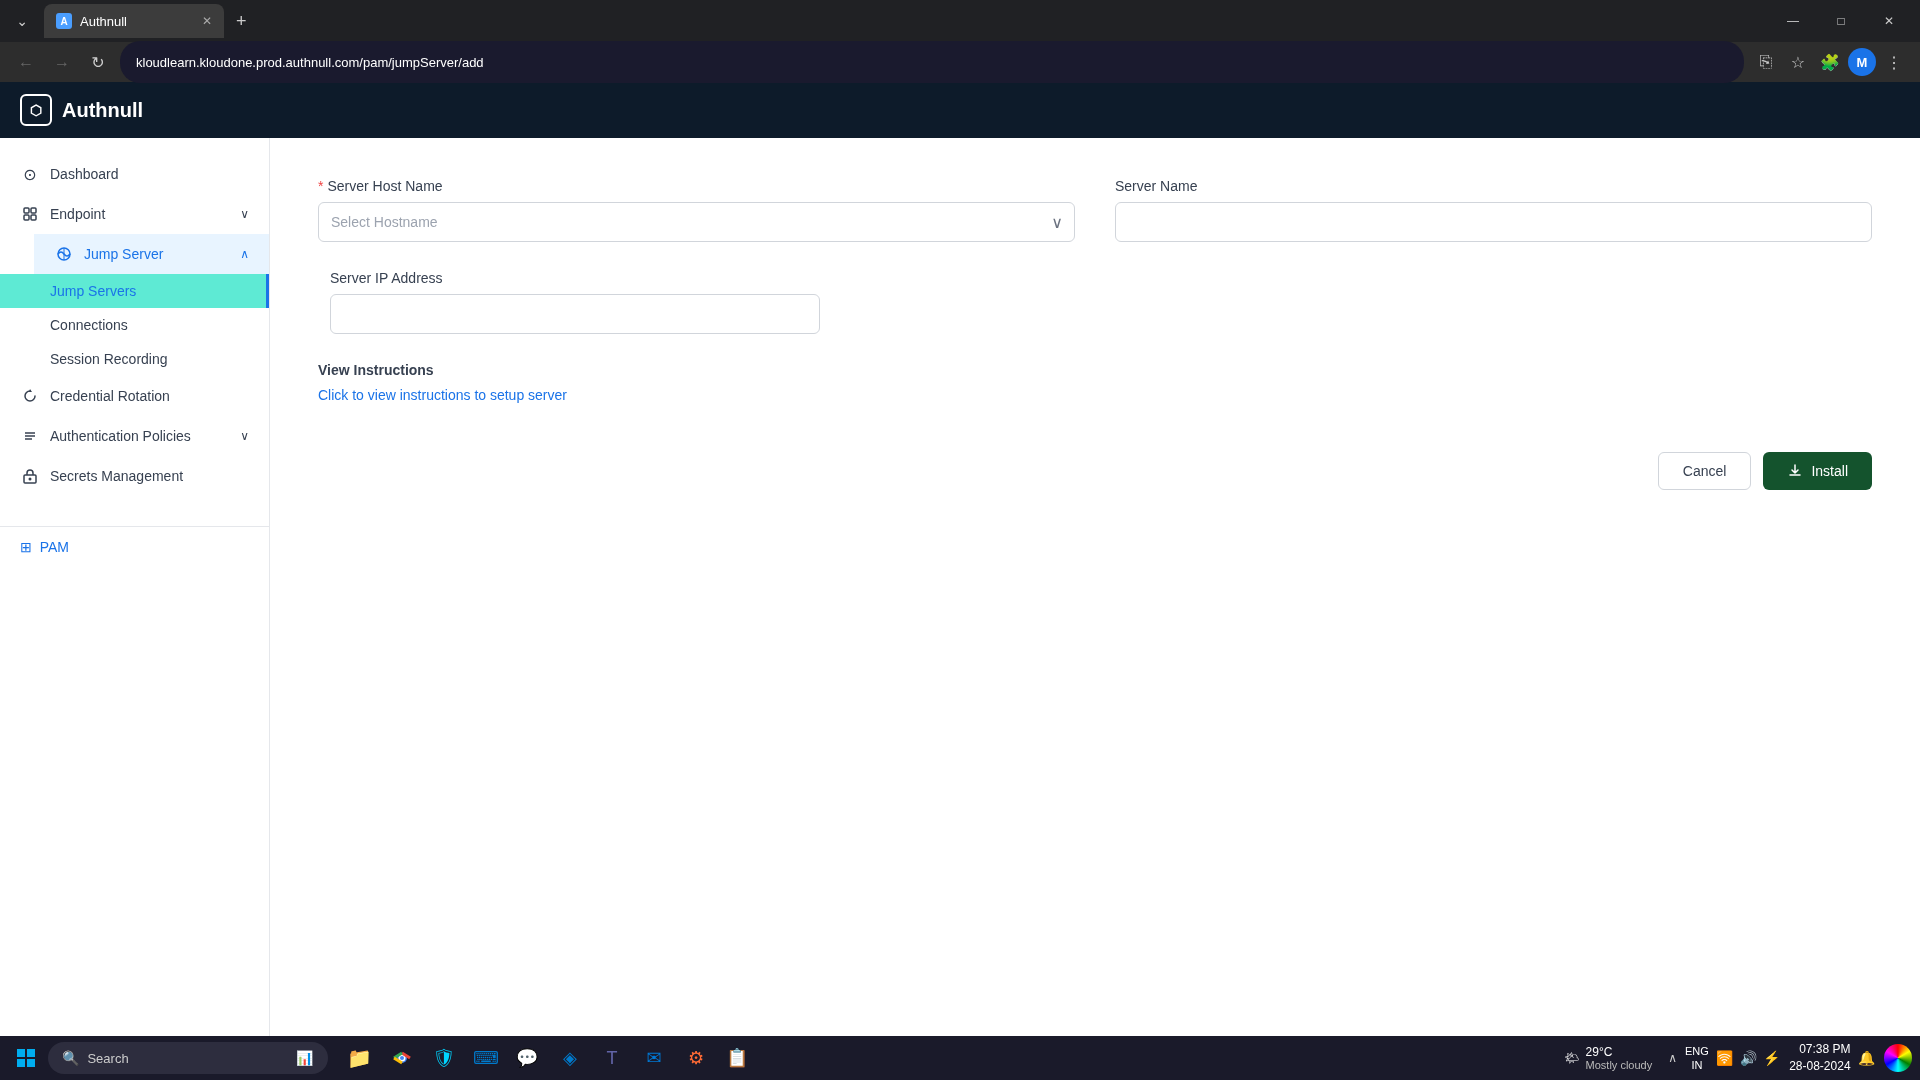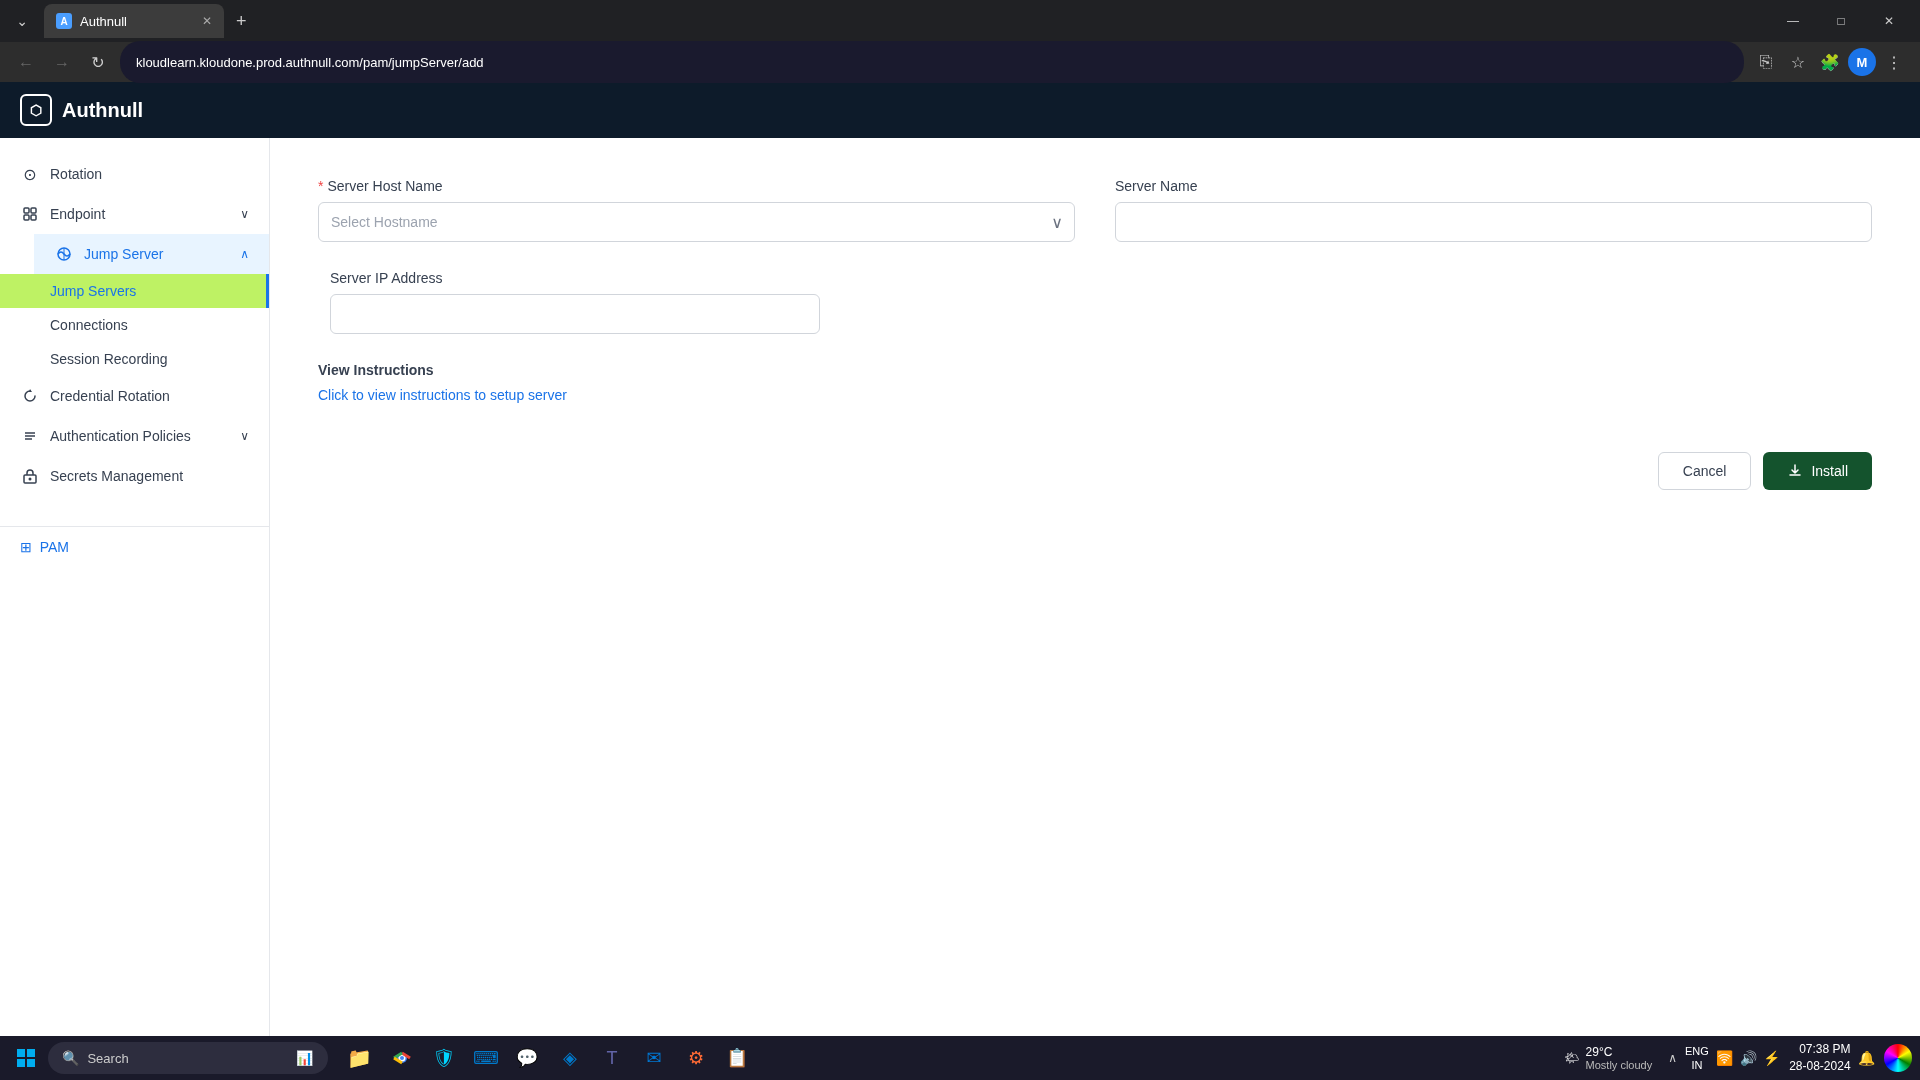--- a/index.html
+++ b/index.html
@@ -85,21 +85,21 @@
     .sidebar-item .icon { width: 20px; height: 20px; display: flex; align-items: center; justify-content: center; color: inherit; font-size: 16px; flex-shrink: 0; }
     .sidebar-item .arrow { margin-left: auto; font-size: 12px; }
     .sidebar-sub-item {
       display: flex;
       align-items: center;
       padding: 9px 20px 9px 50px;
       cursor: pointer;
       color: #374151;
       font-size: 14px;
     }
-    .sidebar-sub-item.active { background: #bef264; color: #1a73e8; font-weight: 500; border-right: 3px solid #1a73e8; }
+    .sidebar-sub-item.active { background: #5eead4; color: #1a73e8; font-weight: 500; border-right: 3px solid #1a73e8; }
 
     
     .sidebar-footer {
       padding: 12px 20px;
       border-top: 1px solid #e5e7eb;
       display: flex;
       align-items: center;
       gap: 8px;
       color: #1a73e8;
       font-size: 14px;
@@ -285,21 +285,21 @@
     <span>Authnull</span>
   </div>
 </div>
 
 <div class="main-layout">
 
   <div class="sidebar">
 
     <div class="sidebar-item">
       <span class="icon">⊙</span>
-      <span>Rotation</span>
+      <span>Dashboard</span>
     </div>
 
     <div class="sidebar-item">
       <span class="icon">
         <svg width="16" height="16" viewBox="0 0 16 16" fill="none">
             <rect x="2" y="2" width="5" height="5" rx="1" stroke="#374151" stroke-width="1.5"></rect>
             <rect x="9" y="2" width="5" height="5" rx="1" stroke="#374151" stroke-width="1.5"></rect>
             <rect x="2" y="9" width="5" height="5" rx="1" stroke="#374151" stroke-width="1.5"></rect>
             <rect x="9" y="9" width="5" height="5" rx="1" stroke="#374151" stroke-width="1.5"></rect>
           </svg>

